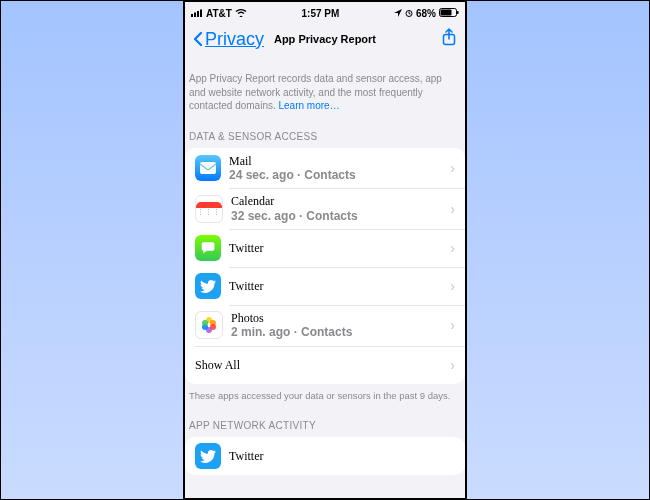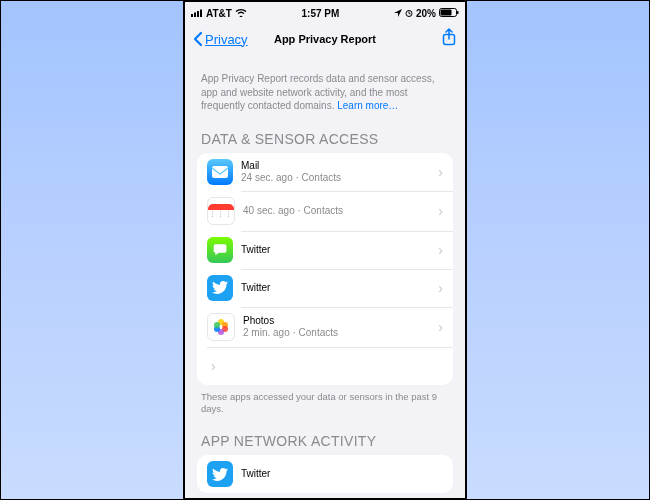--- a/index.html
+++ b/index.html
@@ -44,54 +44,54 @@
     height: 34px;
     display: flex;
     align-items: center;
     padding: 0 8px;
     position: relative;
   }
   .back-button {
     display: flex;
     align-items: center;
     color: #007aff;
-    font-size: 13px;
+    font-size: 18px;
     gap: 2px;
   }
   .back-button span {
     text-decoration: underline;
   }
   .nav-title {
     position: absolute;
     left: 50%;
     transform: translateX(-50%);
     font-size: 11px;
     font-weight: 600;
     color: #000;
   }
   .share-button {
     margin-left: auto;
     color: #007aff;
   }
   .content {
     flex: 1;
     overflow-y: hidden;
-    padding: 0 12px;
+    padding: 0 0;
   }
   .intro {
     font-size: 10px;
     color: #8a8a8e;
     line-height: 1.35;
     margin: 16px 4px 18px 4px;
   }
   .intro .learn-more {
     color: #007aff;
   }
   .section-header {
-    font-size: 14px;
+    font-size: 10px;
     color: #8a8a8e;
     letter-spacing: 0.3px;
     margin: 0 4px 6px 4px;
     text-transform: uppercase;
   }
   .card {
     background: #fff;
     border-radius: 10px;
     overflow: hidden;
   }
@@ -125,28 +125,30 @@
     justify-content: center;
     flex-shrink: 0;
   }
   .row-text {
     flex: 1;
     display: flex;
     flex-direction: column;
     justify-content: center;
   }
   .row-title {
-    font-size: 10px;
+    font-size: 12px;
     color: #000;
     line-height: 1.2;
+    font-family: Liberation Serif, serif;
   }
   .row-sub {
-    font-size: 10px;
+    font-size: 12px;
     color: #8a8a8e;
     line-height: 1.2;
+    font-weight: bold;
   }
   .chevron {
     color: #c7c7cc;
     font-size: 14px;
     margin-left: 4px;
   }
   .section-footer {
     font-size: 9.5px;
     color: #8a8a8e;
     margin: 6px 4px 18px 4px;
@@ -189,21 +191,21 @@
         <svg width="8" height="8" viewBox="0 0 8 8">
             <path d="M0 4 L8 0 L4 8 L4 4 Z" fill="#000"></path>
           </svg>
       </span>
       <span>
         <svg width="8" height="8" viewBox="0 0 8 8">
             <circle cx="4" cy="4.5" r="3" fill="none" stroke="#000" stroke-width="1"></circle>
             <path d="M4 2.5 V4.5 L5.5 5" stroke="#000" stroke-width="1" fill="none"></path>
           </svg>
       </span>
-      <span>20%</span>
+      <span>68%</span>
       <span>
         <svg width="20" height="9" viewBox="0 0 20 9">
             <rect x="0.5" y="0.5" width="17" height="8" rx="2" fill="none" stroke="#000" stroke-width="1"></rect>
             <rect x="1.5" y="1.5" width="11" height="6" rx="1" fill="#000"></rect>
             <rect x="18" y="3" width="1.5" height="3" rx="0.5" fill="#000"></rect>
           </svg>
       </span>
     </div>
   </div>
 
@@ -247,21 +249,22 @@
         </div>
         <div class="chevron">›</div>
       </div>
 
       <div class="row">
         <div class="app-icon icon-calendar">
           <div class="cal-top"></div>
           <div class="cal-dots">⋮⋮⋮</div>
         </div>
         <div class="row-text">
-          <div class="row-sub">40 sec. ago · Contacts</div>
+          <div class="row-title">Calendar</div>
+          <div class="row-sub">32 sec. ago · Contacts</div>
         </div>
         <div class="chevron">›</div>
       </div>
 
       <div class="row">
         <div class="app-icon icon-messages">
           <svg width="16" height="14" viewBox="0 0 16 14">
               <path d="M2 1 h12 a2 2 0 0 1 2 2 v6 a2 2 0 0 1 -2 2 h-7 l-4 3 v-3 a2 2 0 0 1 -2 -2 v-6 a2 2 0 0 1 2 -2 z" fill="#fff" transform="scale(0.85) translate(1,0.5)"></path>
             </svg>
         </div>
@@ -295,20 +298,23 @@
           </svg>
         </div>
         <div class="row-text">
           <div class="row-title">Photos</div>
           <div class="row-sub">2 min. ago · Contacts</div>
         </div>
         <div class="chevron">›</div>
       </div>
 
       <div class="row showall">
+        <div class="row-text">
+          <div class="row-title">Show All</div>
+        </div>
         <div class="chevron">›</div>
       </div>
 
     </div>
 
     <div class="section-footer">These apps accessed your data or sensors in the past 9 days.</div>
 
     <div class="section-header">APP NETWORK ACTIVITY</div>
 
     <div class="card">

